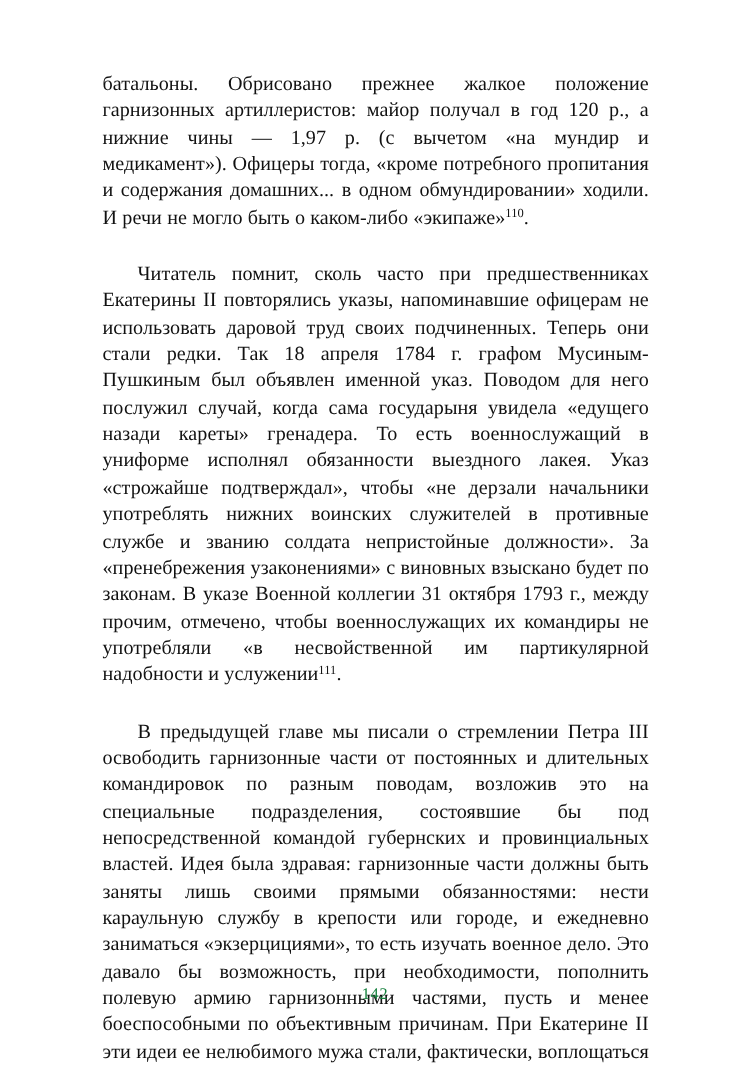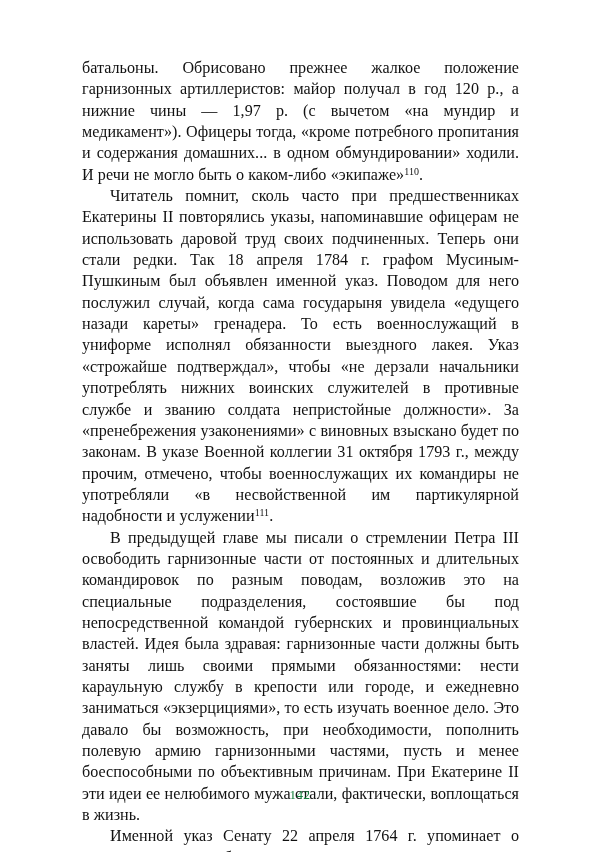--- a/index.html
+++ b/index.html
@@ -45,20 +45,21 @@
     letter-spacing: 0.002em;
   }
 
   
   .para.cont {
     text-indent: 0;
   }
 
   .para.indent {
     text-indent: 28px;
+    margin-top: 24px;
   }
 
   
   .para sup {
     font-size: 0.62em;
     line-height: 0;
     vertical-align: 0.52em;
     letter-spacing: 0.01em;
   }
 

